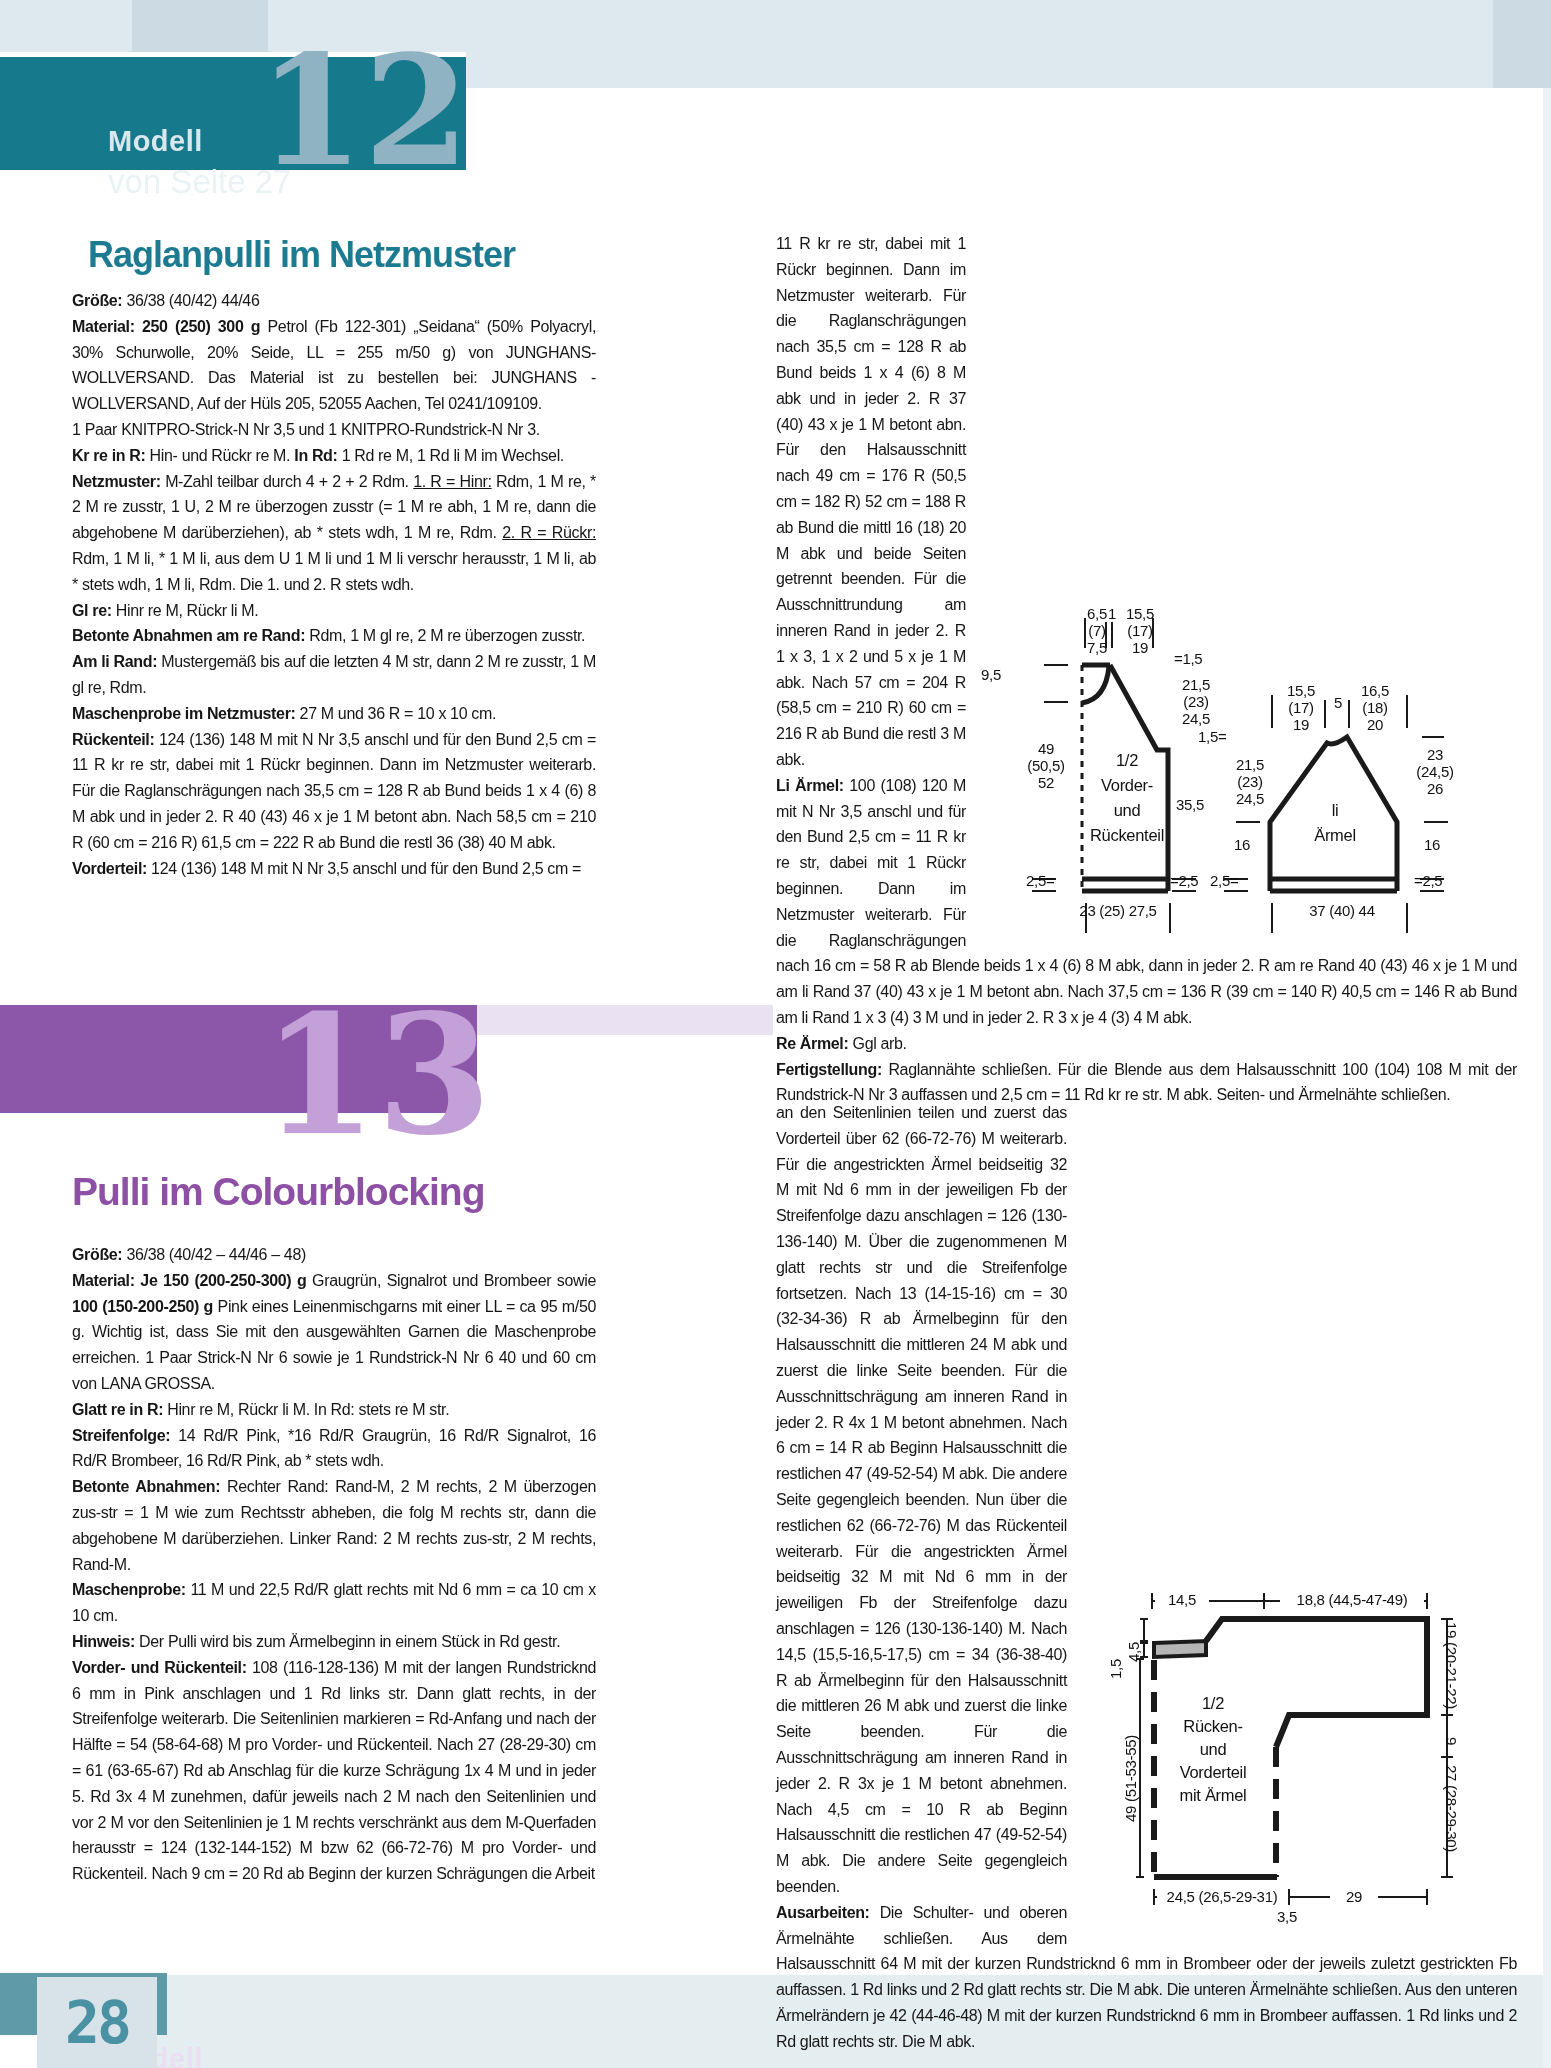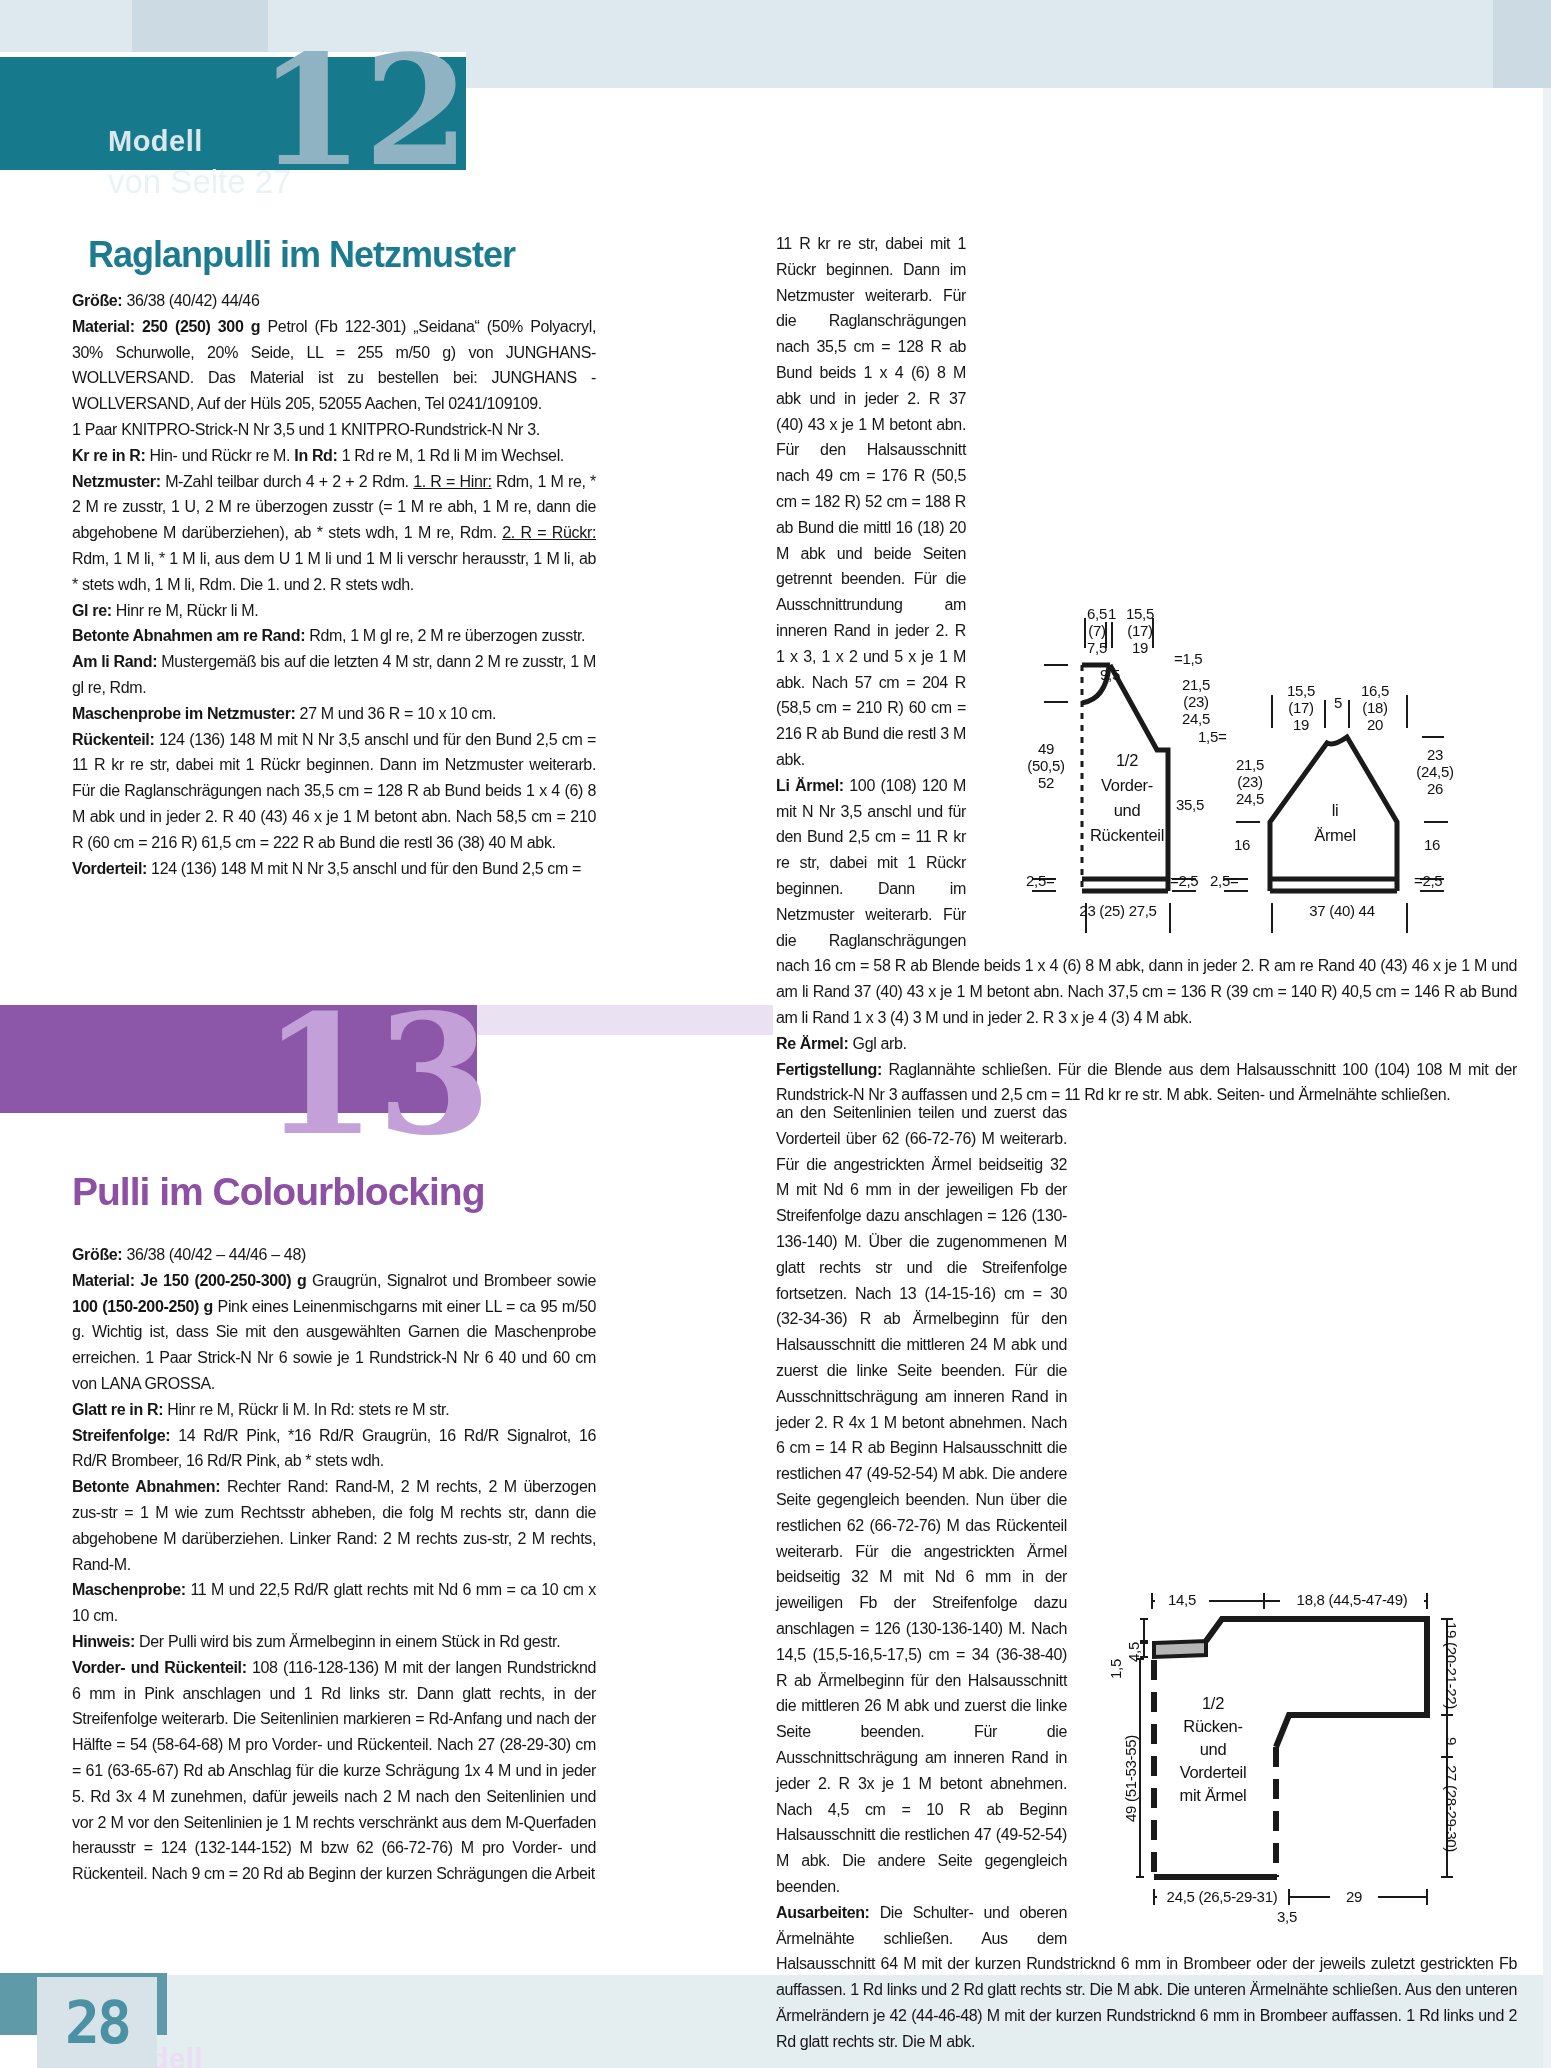--- a/index.html
+++ b/index.html
@@ -115,21 +115,21 @@
     <path d="M252,97 V130 M305,102 V130 M329,102 V130 M387,97 V130" stroke-width="2"></path>
   </svg>
 
   <div class="dlabel c" style="left:1078px;top:605px;width:38px;">6,5
 (7)
 7,5</div>
   <div class="dlabel c" style="left:1106px;top:605px;width:12px;">1</div>
   <div class="dlabel c" style="left:1118px;top:605px;width:44px;">15,5
 (17)
 19</div>
-  <div class="dlabel" style="left:1100px;top:666px;text-align:center;">9,5</div>
+  <div class="dlabel" style="left:981px;top:666px;text-align:center;">9,5</div>
   <div class="dlabel c" style="left:1020px;top:740px;width:52px;">49
 (50,5)
 52</div>
   <div class="dlabel" style="left:1026px;top:872px;">2,5=</div>
   <div class="dlabel" style="left:1174px;top:650px;">=1,5</div>
   <div class="dlabel c" style="left:1172px;top:676px;width:48px;">21,5
 (23)
 24,5</div>
   <div class="dlabel" style="left:1176px;top:796px;">35,5</div>
   <div class="dlabel" style="left:1170px;top:872px;">=2,5</div>

